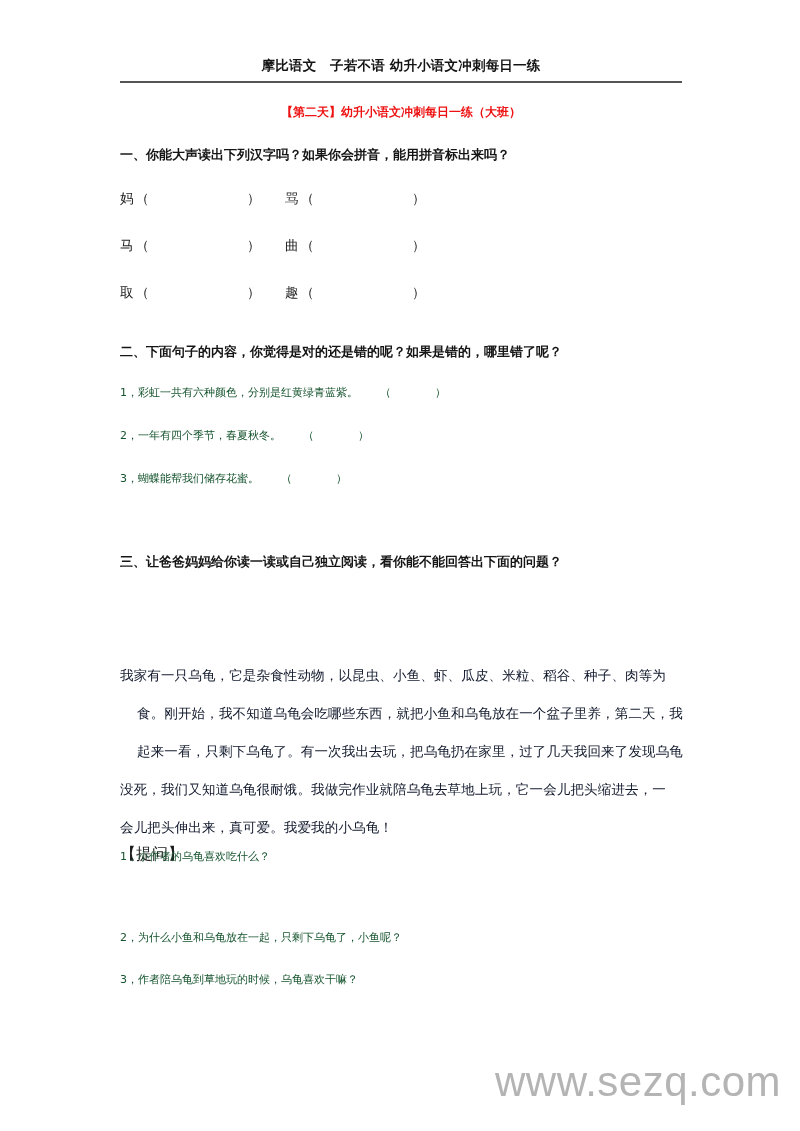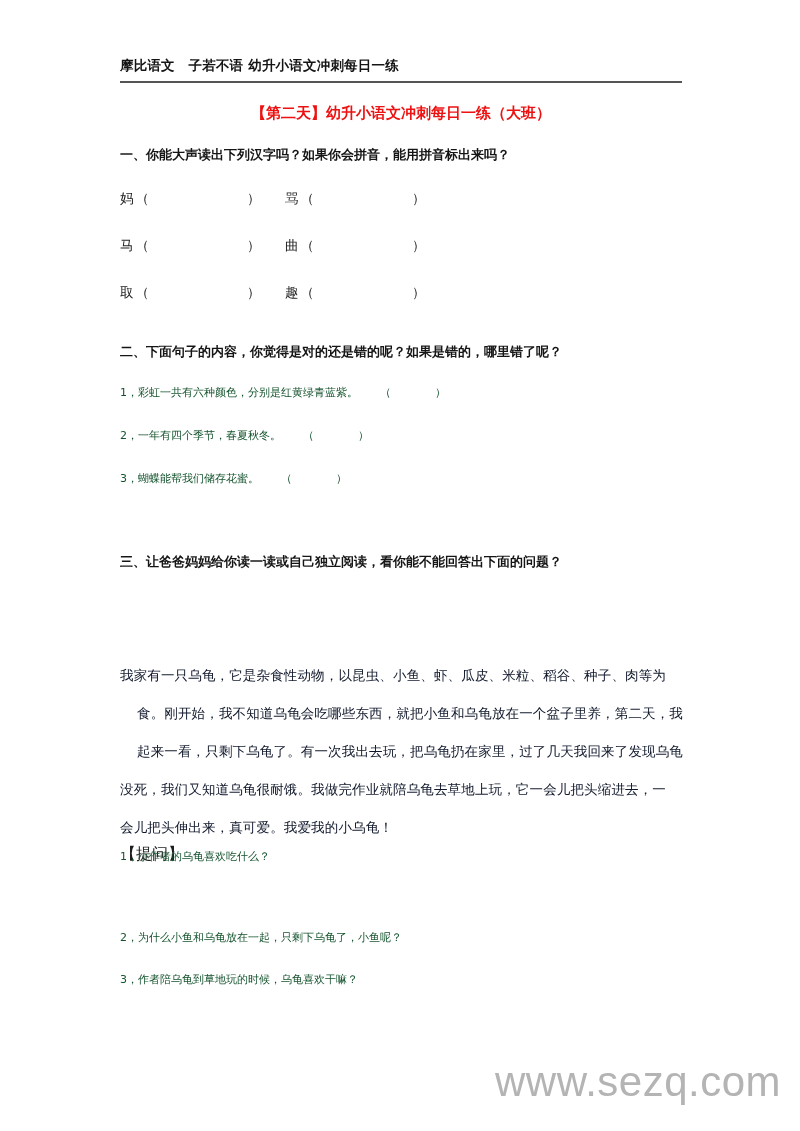--- a/index.html
+++ b/index.html
@@ -31,21 +31,21 @@
     top: 0;
     width: 562px;
   }
 
   
   .running-header {
     position: absolute;
     left: 0;
     top: 57px;
     width: 562px;
-    text-align: left;
+    text-align: center;
     font-size: 13.5px;
     font-weight: bold;
     letter-spacing: 0.2px;
     color: #141414;
     white-space: nowrap;
   }
   .header-rule {
     position: absolute;
     left: 0;
     top: 81px;
@@ -54,21 +54,21 @@
     border-top: 2px solid #555555;
   }
 
   
   .doc-title {
     position: absolute;
     left: 0;
     top: 104px;
     width: 562px;
     text-align: center;
-    font-size: 15px;
+    font-size: 12px;
     font-weight: bold;
     color: #ee1111;
     white-space: nowrap;
   }
 
   
   .sec-heading {
     position: absolute;
     left: 0;
     width: 600px;

